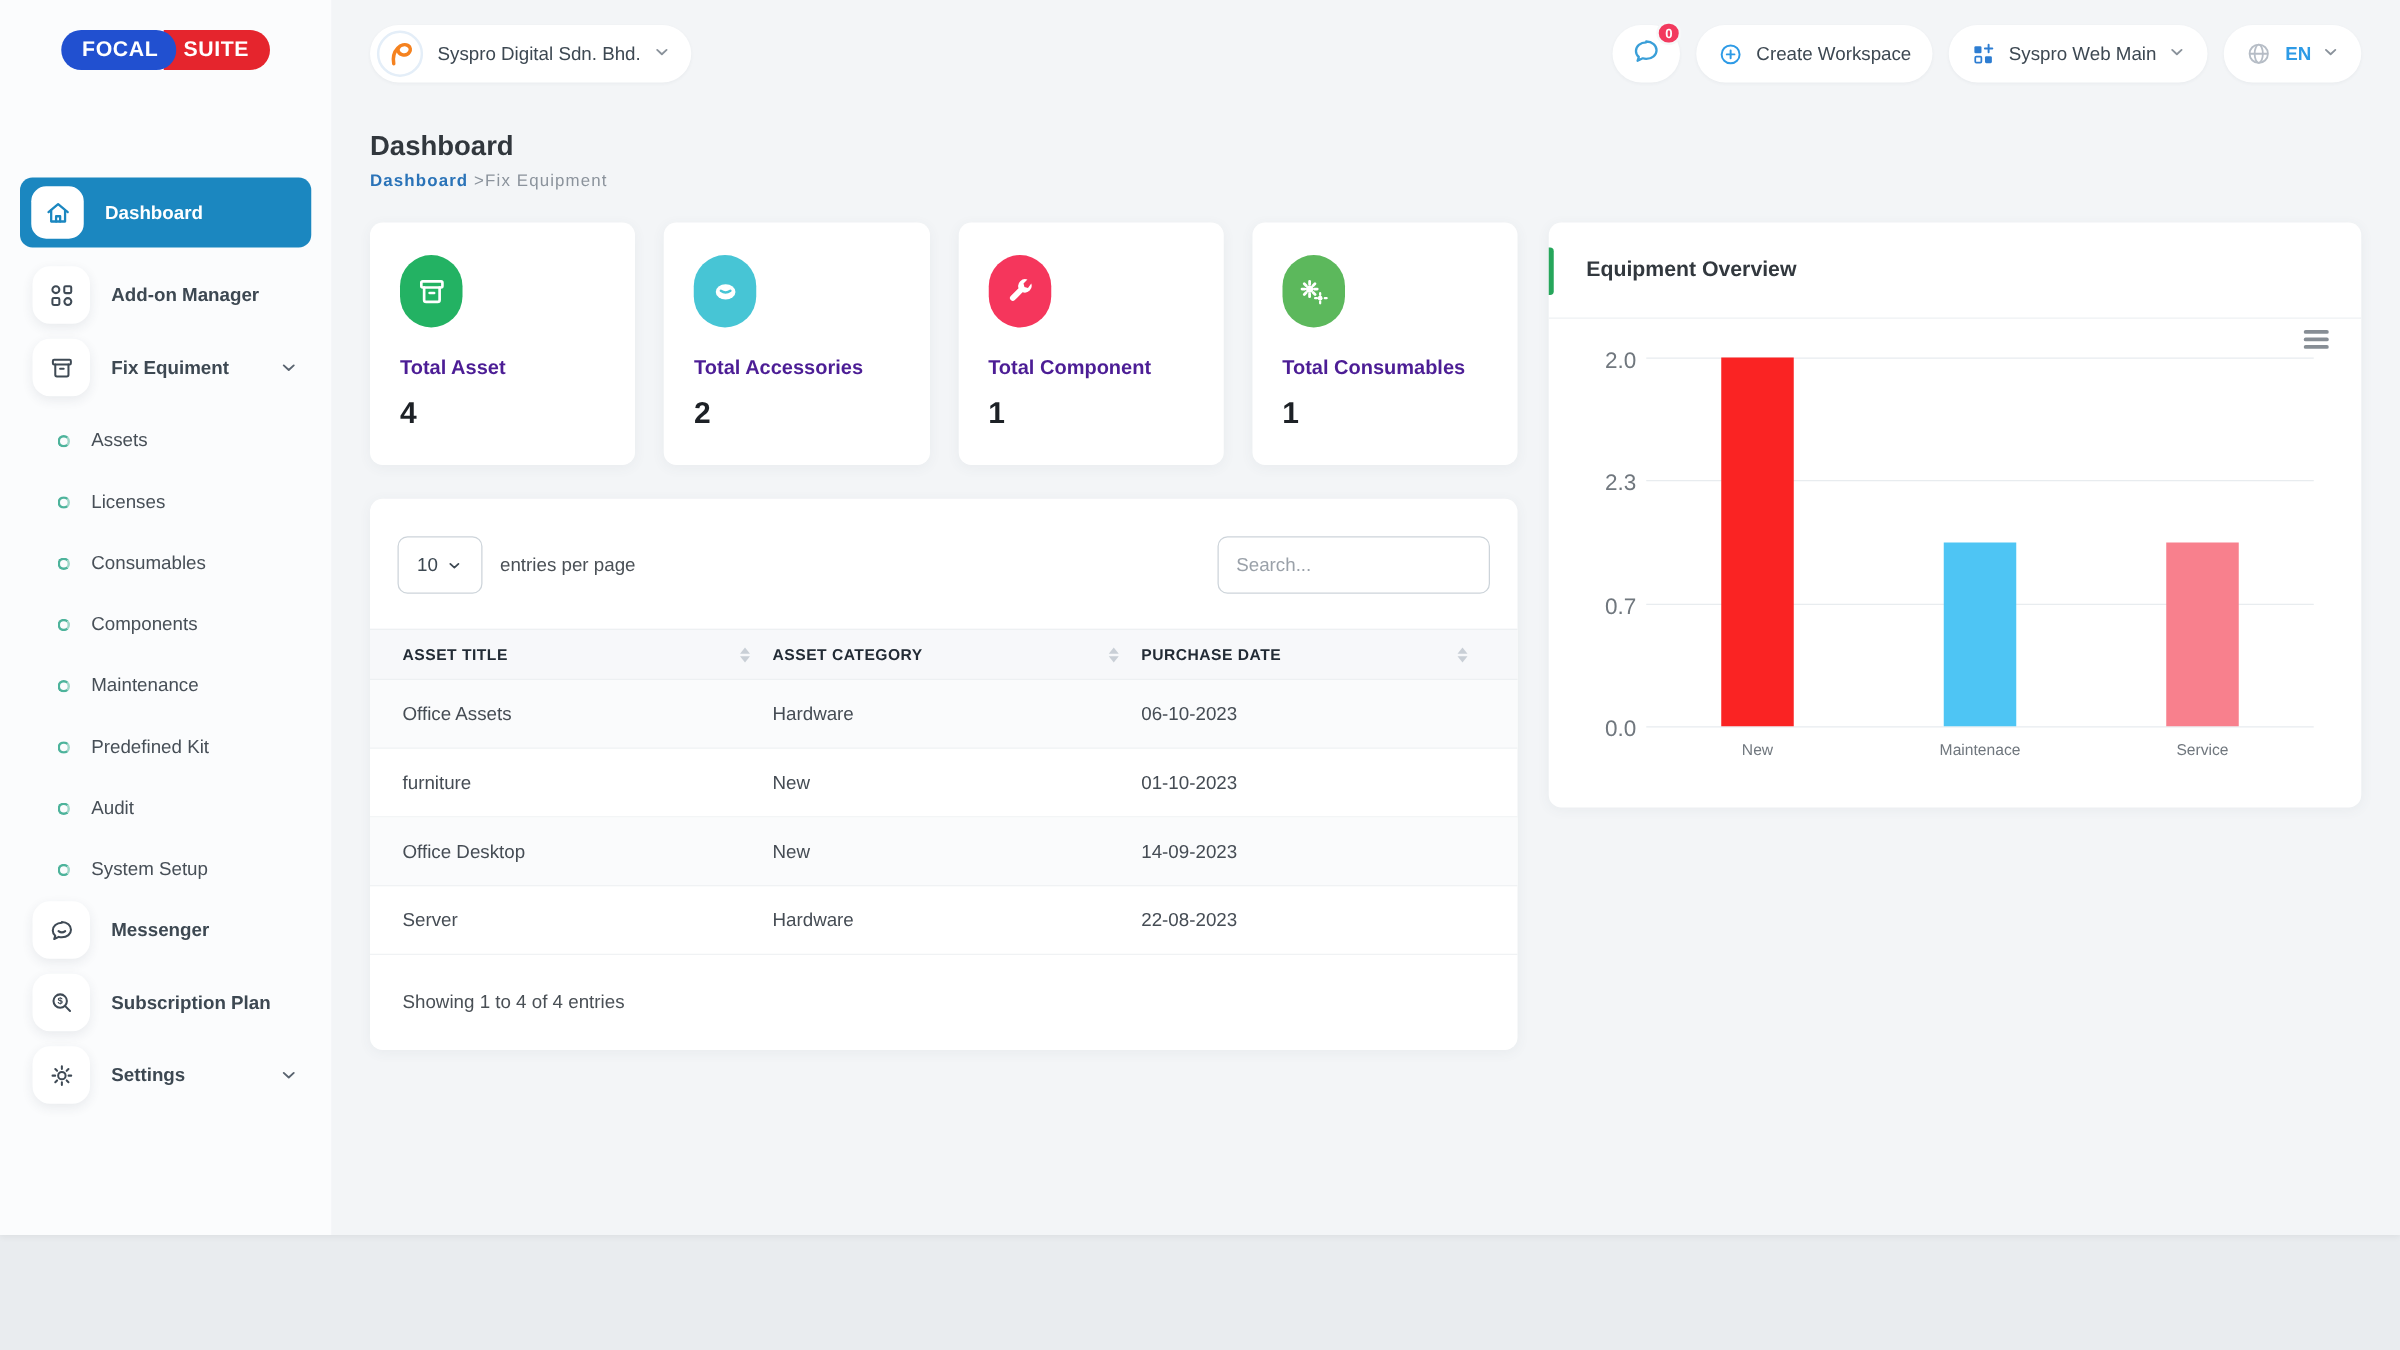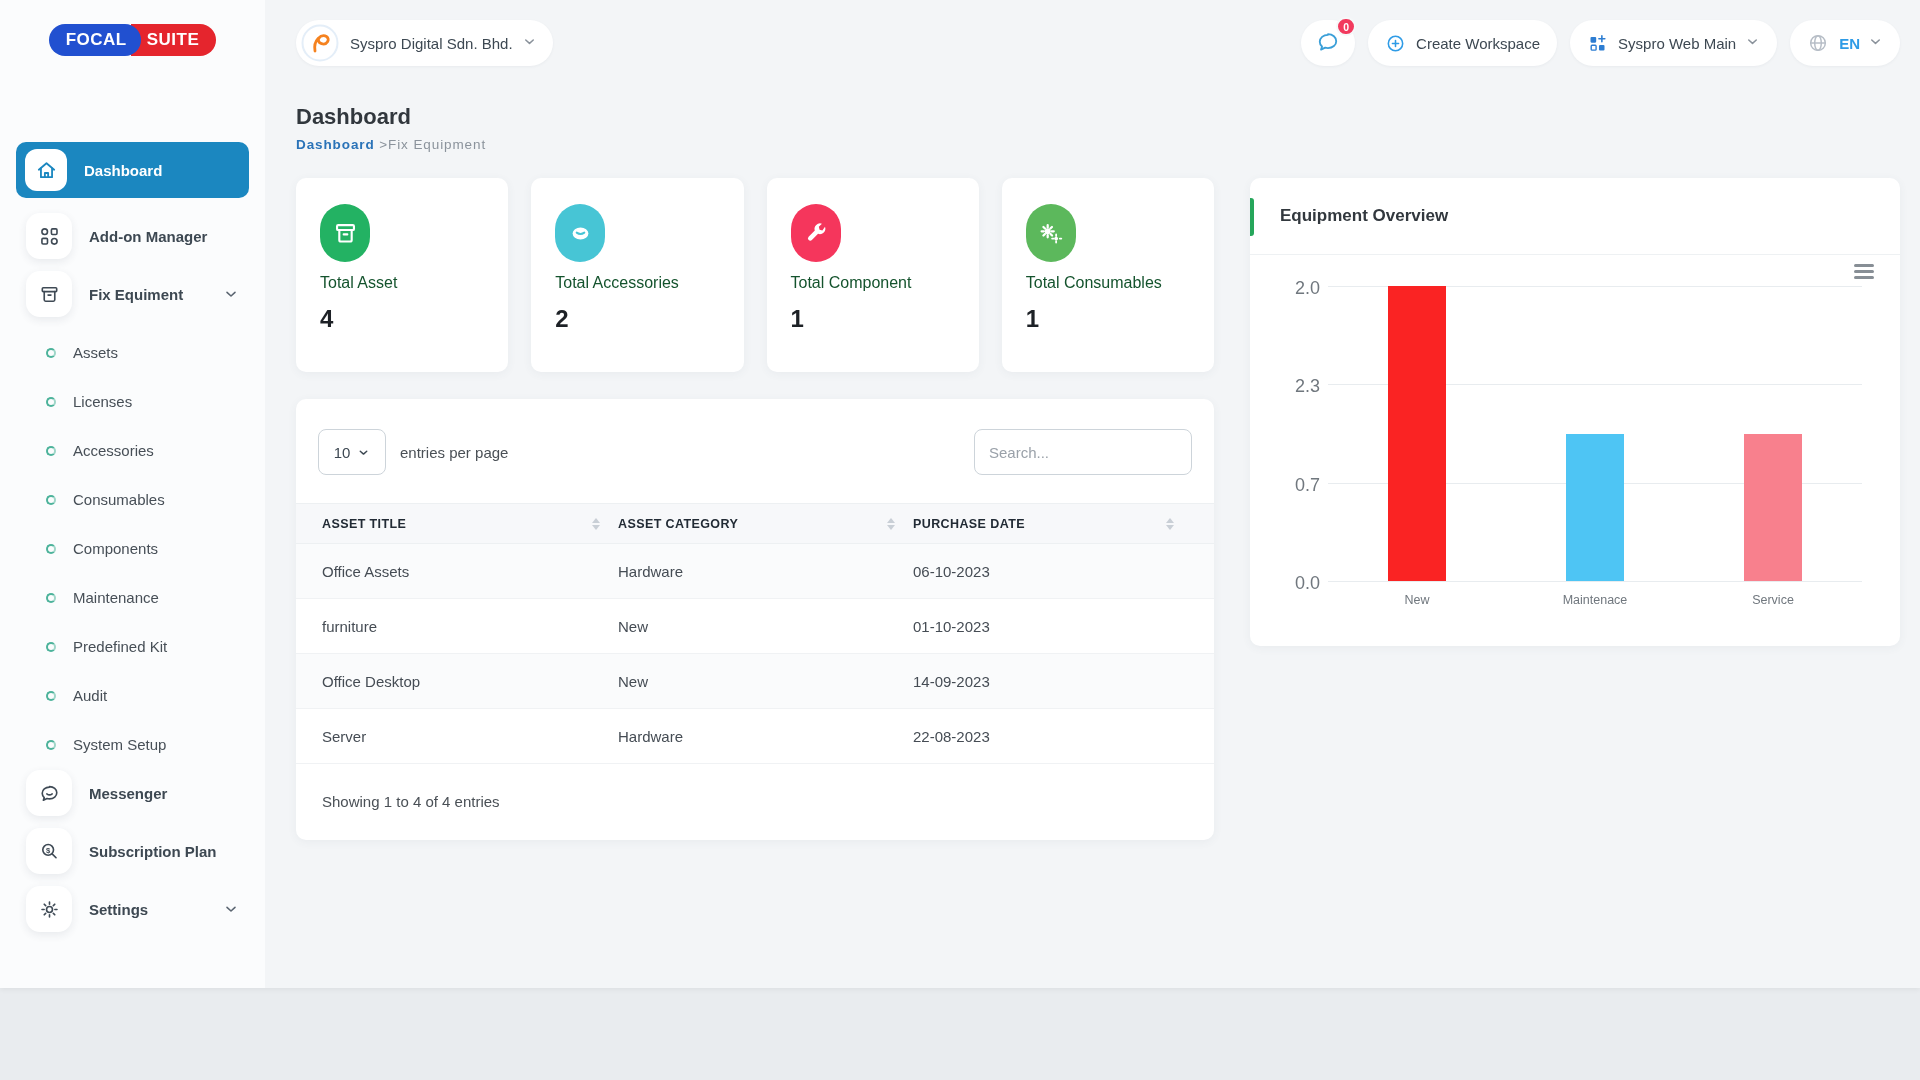--- a/index.html
+++ b/index.html
@@ -42,42 +42,42 @@
   .breadcrumb { margin-top:7px; font-size:13.5px; letter-spacing:.9px; }
   .bc-root { color:#2a73b8; font-weight:700; cursor:pointer; }
   .bc-rest { color:#8b939c; }
 
   .content-row { display:flex; align-items:flex-start; margin-top:26px; }
   .left-col { width:918px; flex-shrink:0; }
 
   .cards { display:flex; gap:23px; }
   .stat-card { flex:1; height:194px; background:#fff; border-radius:10px; box-shadow:0 2px 10px rgba(60,80,100,.06); padding:26px 24px; }
   .stat-icon { width:50px; height:58px; border-radius:25px; display:flex; align-items:center; justify-content:center; }
-  .stat-label { margin-top:12px; font-size:16px; font-weight:400; color:#14532d; }
+  .stat-label { margin-top:24px; font-size:16px; font-weight:700; color:#4c1d95; }
   .stat-value { margin-top:13px; font-size:24px; font-weight:700; color:#1d2126; }
 
   .table-card { margin-top:27px; background:#fff; border-radius:10px; box-shadow:0 2px 10px rgba(60,80,100,.06); padding:30px 0 28px; }
   .tc-controls { display:flex; align-items:center; padding:0 22px; }
   .entries-select { height:46px; width:68px; border:1px solid #cdd4da; border-radius:8px; display:flex; align-items:center; justify-content:center; gap:7px; font-size:15px; color:#3d4852; background:#fff; cursor:pointer; }
   .entries-label { margin-left:14px; font-size:15px; color:#4a5056; }
   .search-input { margin-left:auto; height:46px; width:218px; border:1px solid #cdd4da; border-radius:8px; padding:0 14px; font-size:15px; color:#4a5056; font-family:"Liberation Sans",sans-serif; outline:none; }
   .search-input::placeholder { color:#9aa1a9; }
   .grid-cols { display:grid; grid-template-columns:296px 295px 1fr; padding:0 22px 0 26px; align-items:center; }
   .thead { margin-top:28px; background:#f7f8fa; border-top:1px solid #edf0f2; border-bottom:1px solid #edf0f2; height:41px; }
   .th { display:flex; align-items:center; justify-content:space-between; padding-right:18px; font-size:12.5px; font-weight:700; color:#222b35; letter-spacing:.4px; cursor:pointer; }
   .sort { display:flex; flex-direction:column; gap:2px; }
   .sort i { display:block; width:0; height:0; border-left:4px solid transparent; border-right:4px solid transparent; }
   .sort .up { border-bottom:5px solid #c9cfd6; }
   .sort .down { border-top:5px solid #c9cfd6; }
   .trow { height:55px; border-bottom:1px solid #f0f2f4; font-size:15px; color:#454c54; }
   .trow:nth-child(odd) { background:#fafbfc; }
   .t-footer { padding:29px 22px 2px 26px; font-size:15px; color:#4a5056; }
 
   
-  .chart-card { position:relative; margin-left:36px; width:650px; height:468px; background:#fff; border-radius:10px; box-shadow:0 2px 10px rgba(60,80,100,.06); flex-shrink:0; }
+  .chart-card { position:relative; margin-left:25px; width:650px; height:468px; background:#fff; border-radius:10px; box-shadow:0 2px 10px rgba(60,80,100,.06); flex-shrink:0; }
   .chart-accent { position:absolute; left:0; top:20px; width:4px; height:38px; background:#26a65b; border-radius:0 3px 3px 0; }
   .chart-title { position:absolute; left:30px; top:28px; font-size:17px; font-weight:700; color:#32383e; }
   .chart-divider { position:absolute; left:0; right:0; top:76px; height:1px; background:#eef1f3; }
   .chart-menu { position:absolute; right:26px; top:86px; width:20px; cursor:pointer; }
   .chart-menu b { display:block; height:2.5px; background:#878e95; border-radius:2px; margin-bottom:3.5px; }
   .plot { position:absolute; left:78px; top:108px; width:534px; height:295px; }
   .gridline { position:absolute; left:0; right:0; height:1px; background:#e8ecef; }
   .ytick { position:absolute; left:-48px; width:40px; text-align:right; font-size:18px; color:#70777e; }
   .bar { position:absolute; bottom:0; width:58px; }
   .xtick { position:absolute; top:307px; width:140px; margin-left:-70px; text-align:center; font-size:12.5px; color:#70777e; }
@@ -131,24 +131,20 @@
             </svg>
           </span>
         </div>
         <div class="submenu-item">
           <span class="bullet"></span>
           <span class="slabel">Assets</span>
         </div>
         <div class="submenu-item">
           <span class="bullet"></span>
           <span class="slabel">Licenses</span>
-        </div>
-        <div class="submenu-item">
-          <span class="bullet"></span>
-          <span class="slabel">Accessories</span>
         </div>
         <div class="submenu-item">
           <span class="bullet"></span>
           <span class="slabel">Consumables</span>
         </div>
         <div class="submenu-item">
           <span class="bullet"></span>
           <span class="slabel">Components</span>
         </div>
         <div class="submenu-item">

